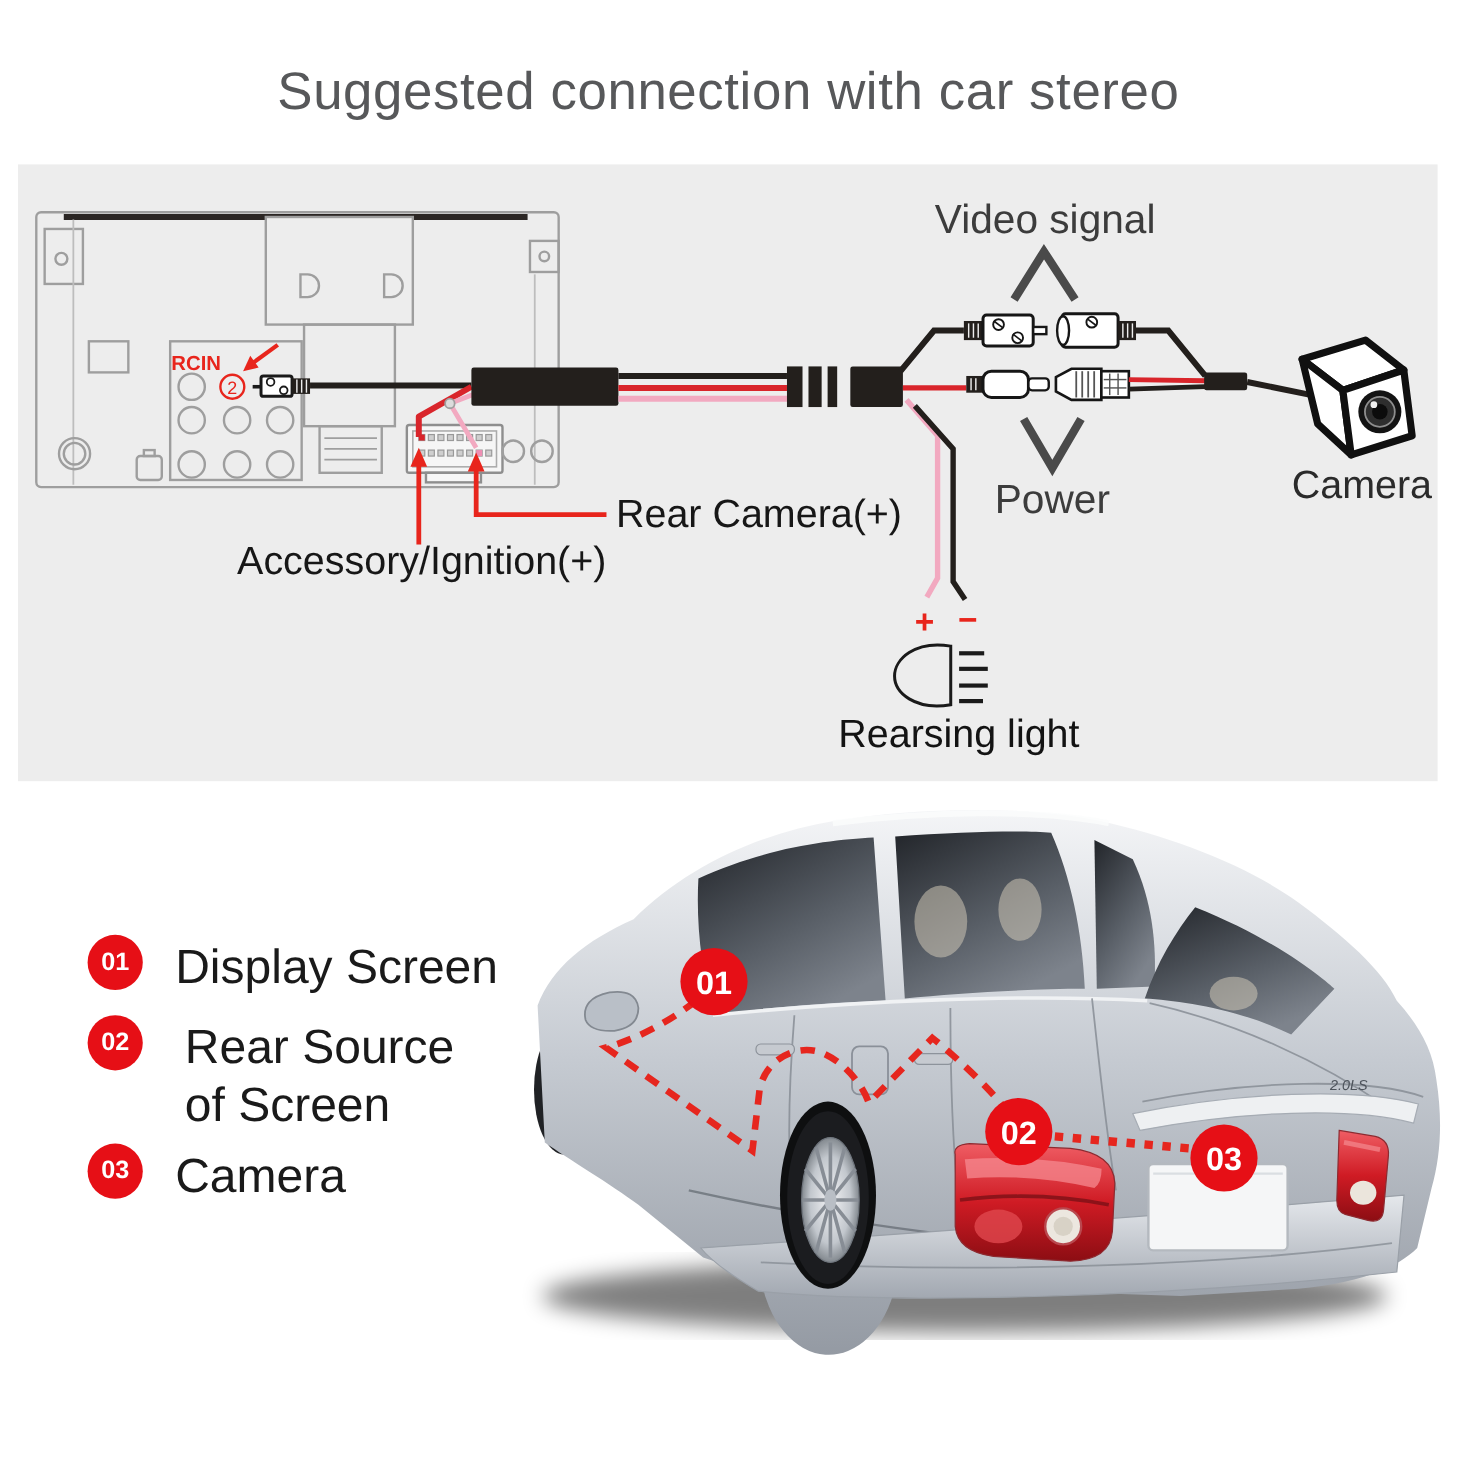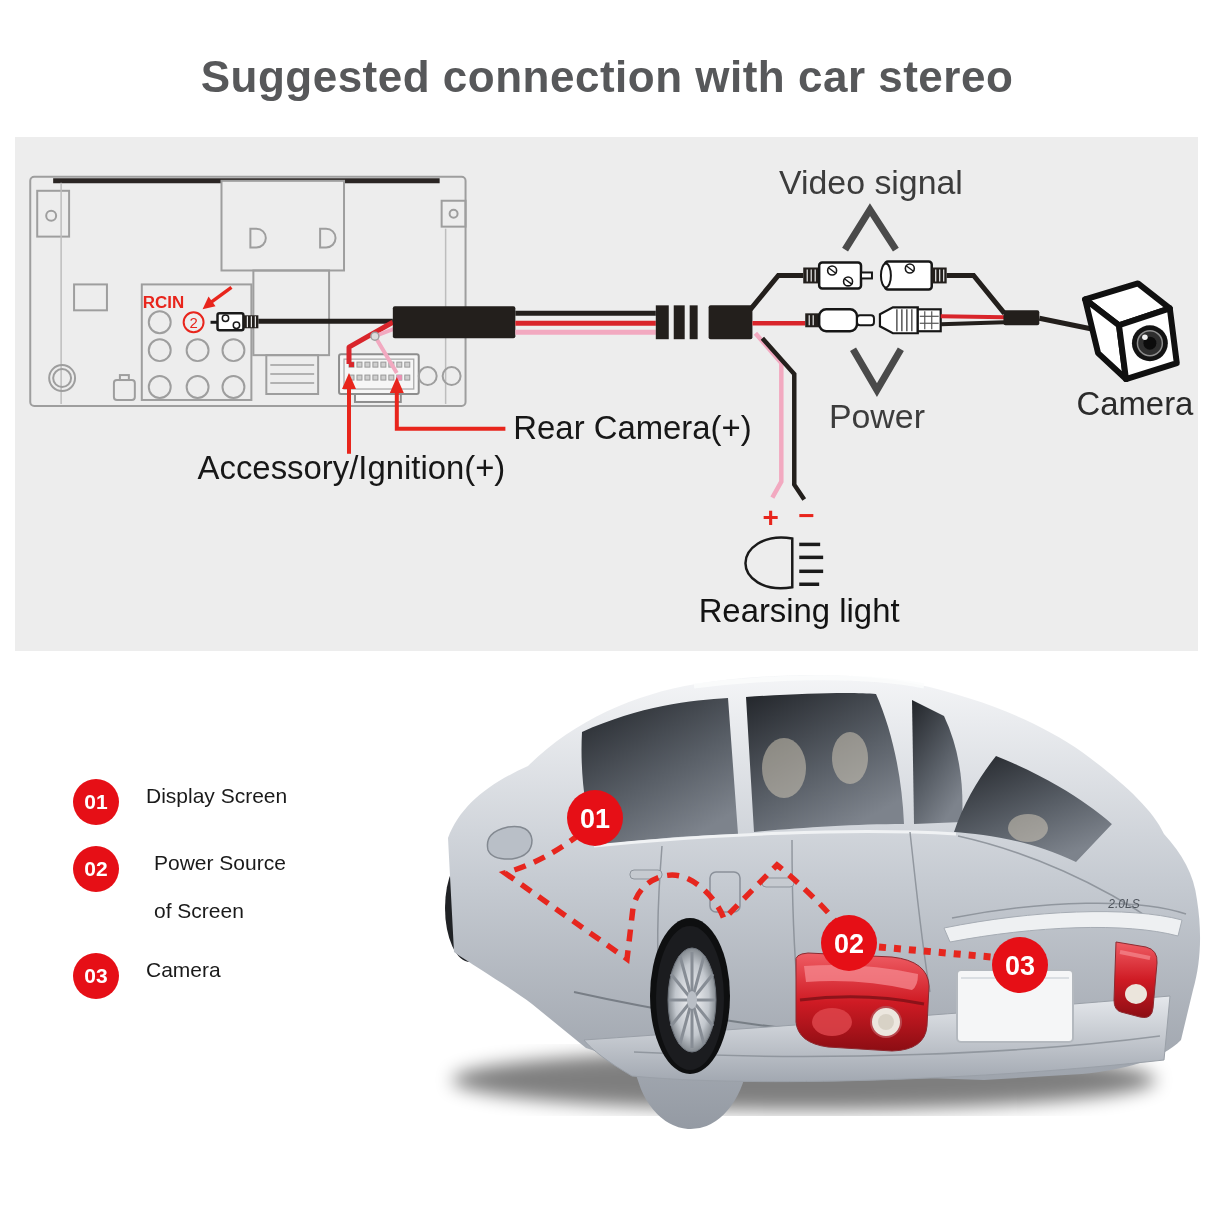--- a/index.html
+++ b/index.html
@@ -1,26 +1,26 @@
 <!DOCTYPE html>
 <html><head>
 <meta charset="utf-8">
 <style>
   html,body{margin:0;padding:0;background:#fff;}
   #page{position:relative;width:1214px;height:1214px;background:#ffffff;overflow:hidden;
         font-family:"Liberation Sans", sans-serif;}
   #title{position:absolute;left:0;top:52px;width:1214px;text-align:center;
-         font-size:44px;font-weight:bold;color:#57585a;letter-spacing:0.5px;}
+         font-size:44px;font-weight:normal;color:#57585a;letter-spacing:0.5px;}
   #panel{position:absolute;left:15px;top:137px;width:1183px;height:514px;background:#ededed;}
   #panel svg{position:absolute;left:0;top:0;}
   #car-wrap{position:absolute;left:424px;top:656px;width:790px;height:520px;}
   .legend-row{position:absolute;}
   .legend-num{position:absolute;width:46px;height:46px;border-radius:50%;background:#e60f16;
               color:#fff;font-size:21px;font-weight:bold;text-align:center;line-height:46px;}
-  .legend-label{position:absolute;font-size:21px;color:#1a1a1a;white-space:nowrap;}
+  .legend-label{position:absolute;font-size:40px;color:#1a1a1a;white-space:nowrap;}
   text{font-family:"Liberation Sans", sans-serif;}
 </style>
 </head>
 <body>
 
 <div id="page">
 
   <div id="title">Suggested connection with car stereo</div>
 
   <div id="panel">
@@ -364,21 +364,21 @@
     </svg>
   </div>
 
   <div>
     <div class="legend-row">
       <div class="legend-num" style="left:73px;top:779px">01</div>
       <div class="legend-label" style="left:146px;top:784px">Display Screen</div>
     </div>
     <div class="legend-row">
       <div class="legend-num" style="left:73px;top:846px">02</div>
-      <div class="legend-label" style="left:154px;top:851px">Power Source</div>
+      <div class="legend-label" style="left:154px;top:851px">Rear Source</div>
       <div class="legend-label" style="left:154px;top:899px">of Screen</div>
     </div>
     <div class="legend-row">
       <div class="legend-num" style="left:73px;top:953px">03</div>
       <div class="legend-label" style="left:146px;top:958px">Camera</div>
     </div>
   </div>
 
 </div>
 

